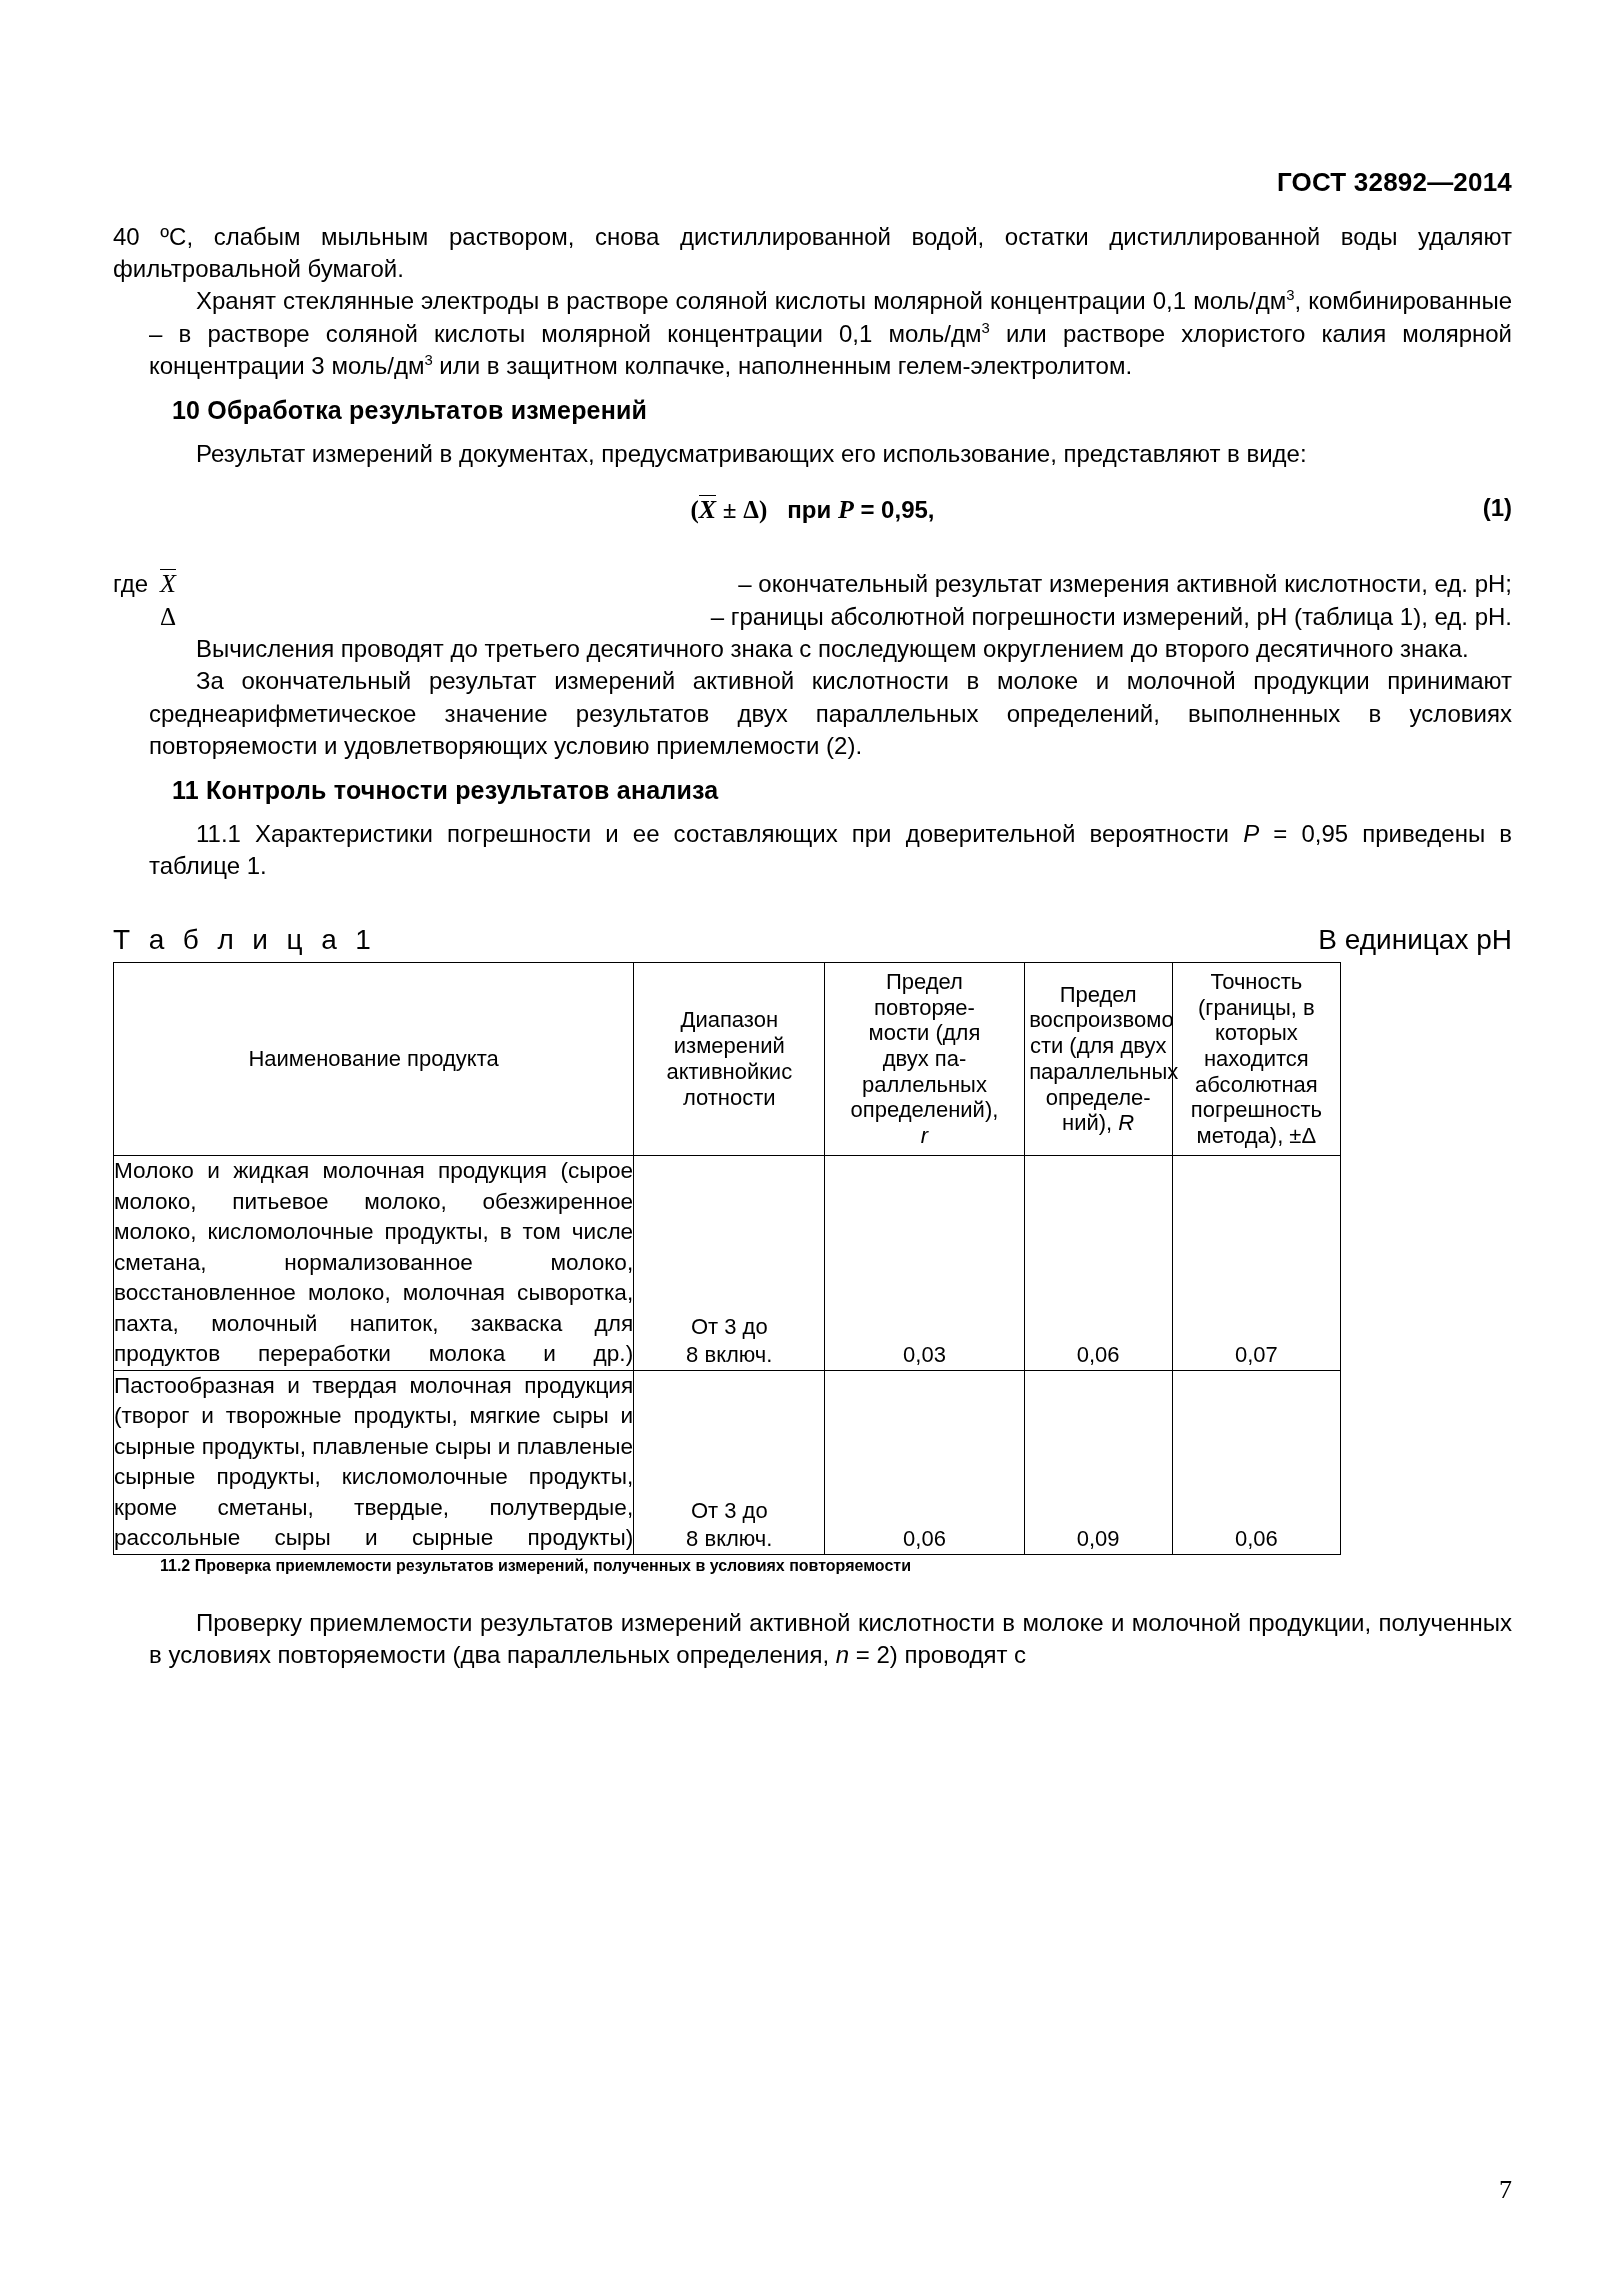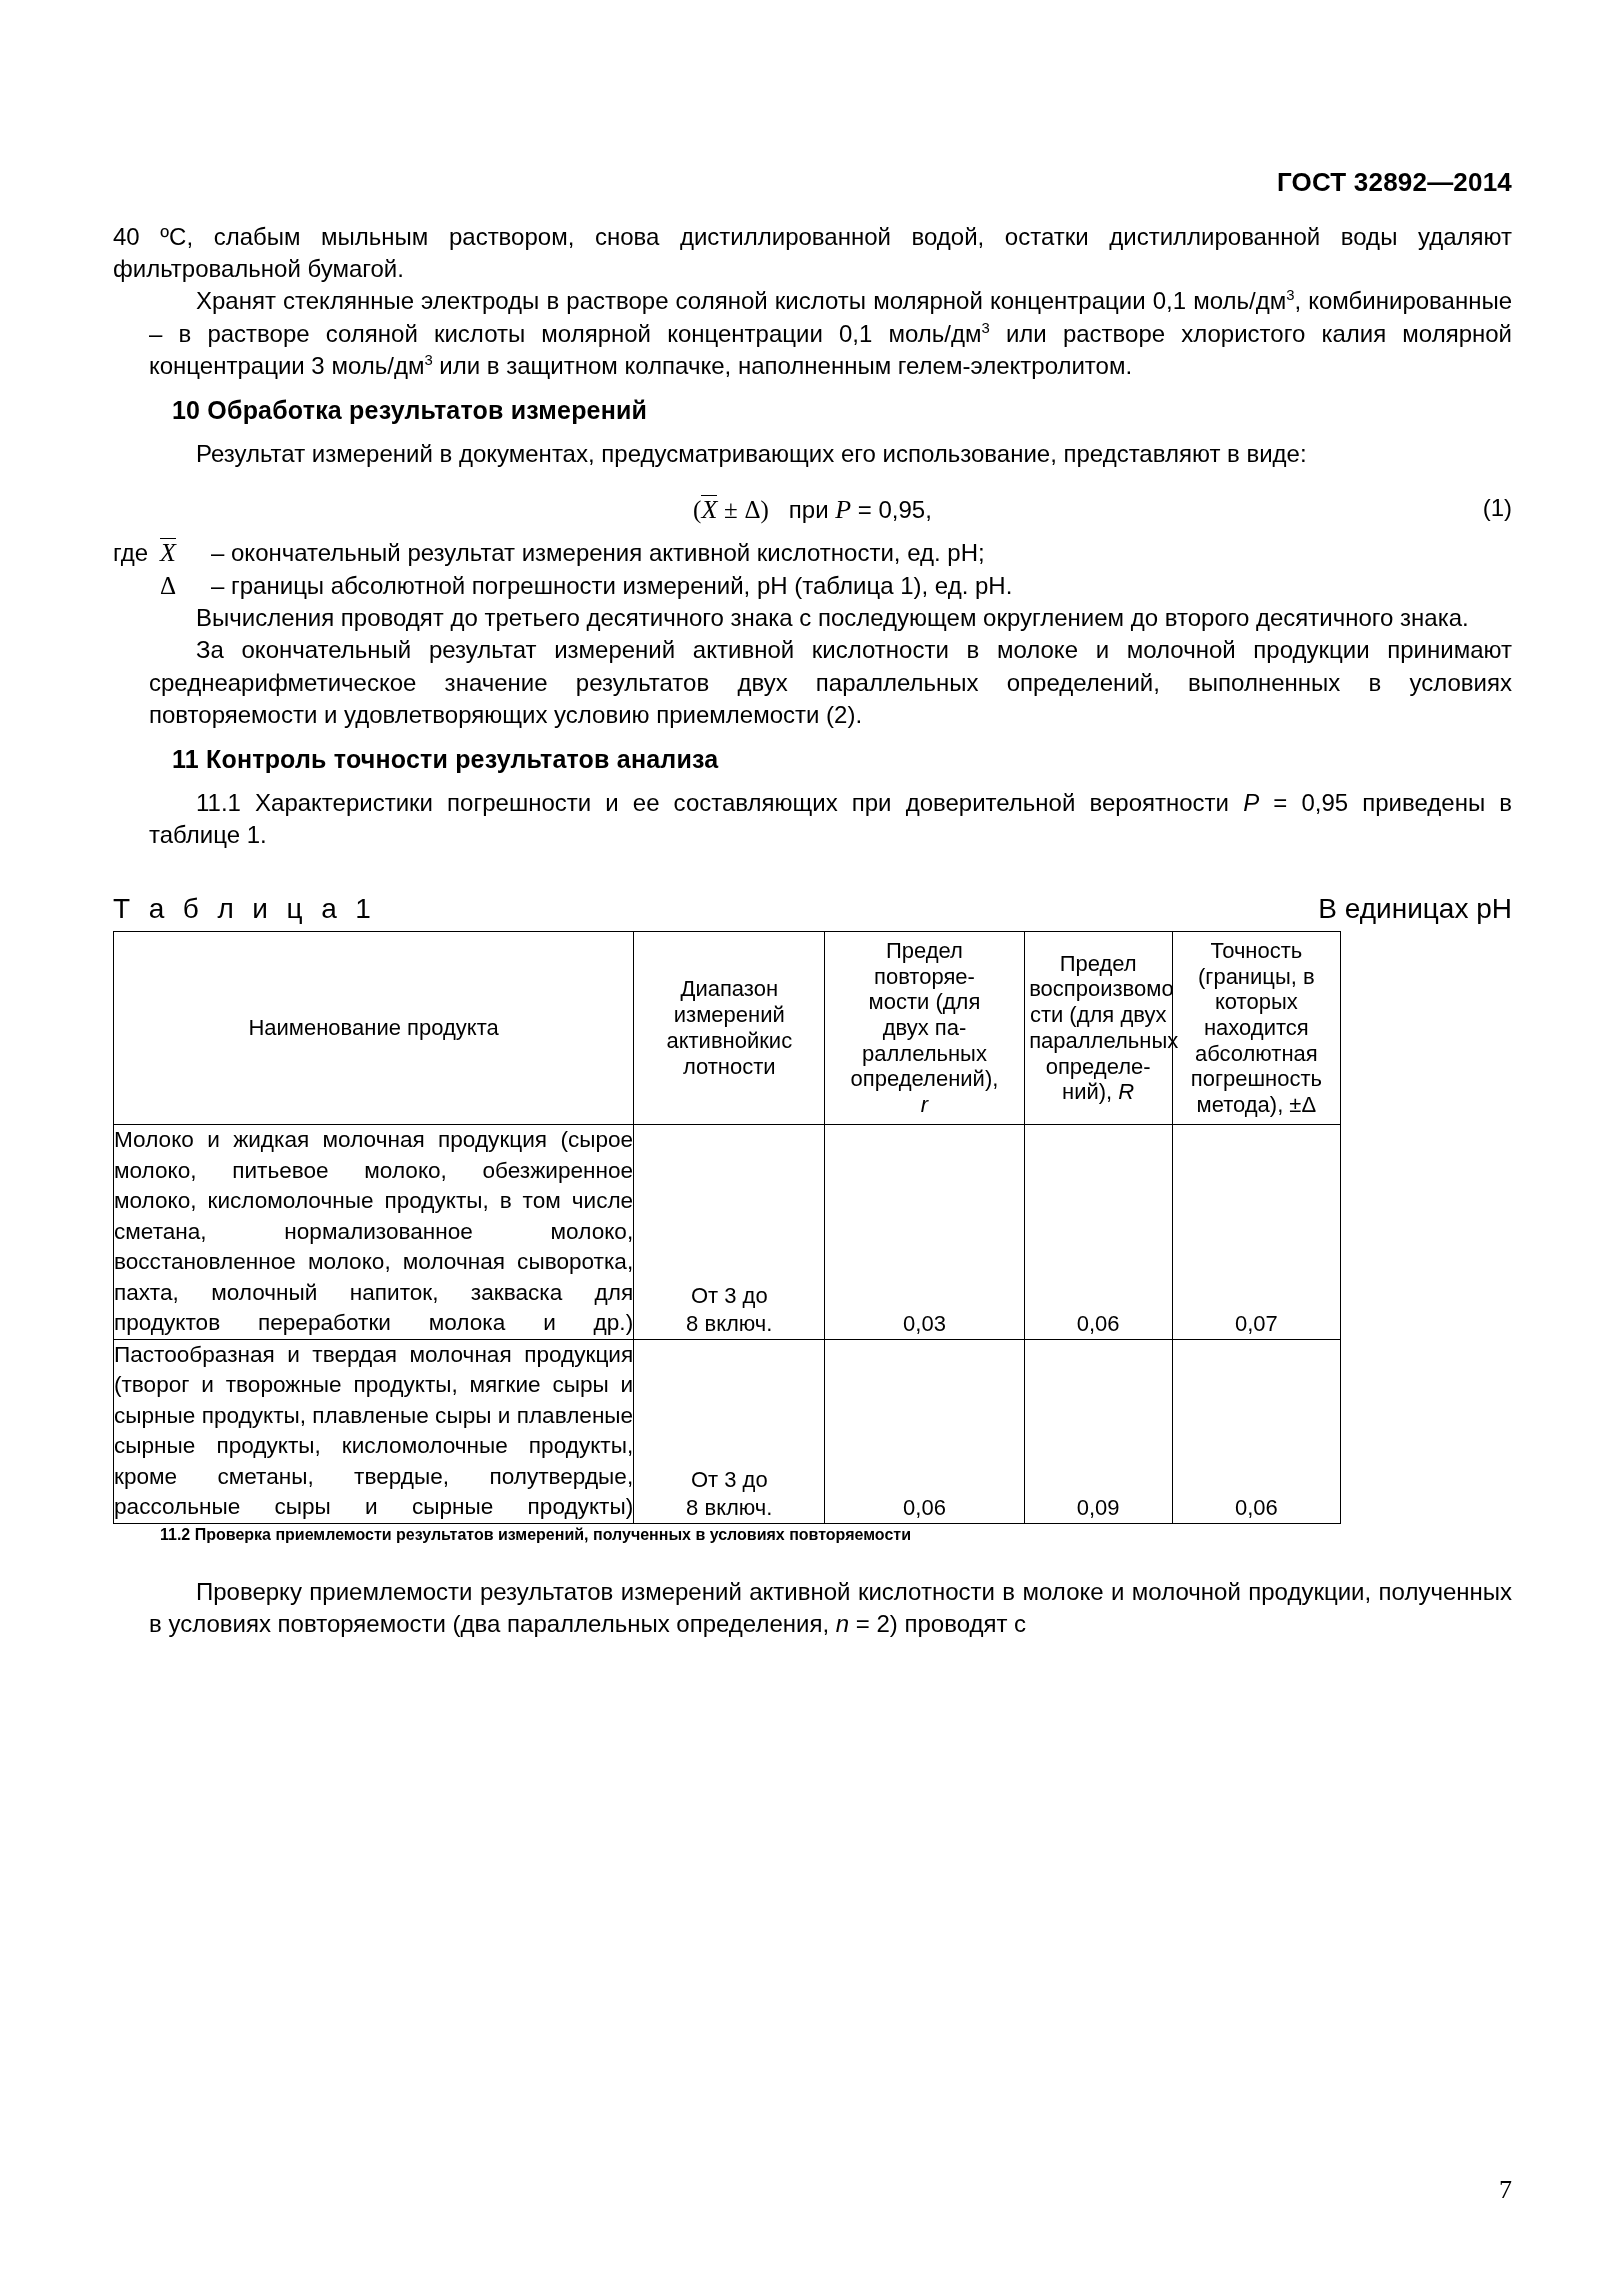--- a/index.html
+++ b/index.html
@@ -76,22 +76,23 @@
     line-height: 1.34;
     text-align: justify;
     text-indent: 47px;
     text-align-last: left;
   }
 
   
   .formula-row {
     position: relative;
     margin-top: 23px;
-    margin-bottom: 5px;
+    margin-bottom: 36px;
     height: 38px;
+    font-weight: bold;
   }
   .formula-center {
     text-align: center;
     font-size: 24px;
     line-height: 1.2;
   }
   .formula-number {
     position: absolute;
     right: 0;
     top: 0;
@@ -124,21 +125,21 @@
     align-items: baseline;
   }
   .where-label {
     width: 47px;
     flex: 0 0 47px;
   }
   .where-sym {
     width: 51px;
     flex: 0 0 51px;
   }
-  .where-def { flex: 1 1 auto; }
+  .where-def { flex: 1 1 auto; text-align: right; }
 
   
   .table-caption-row {
     display: flex;
     justify-content: space-between;
     align-items: flex-end;
     font-size: 28px;
     margin-top: 41px;
     margin-bottom: 6.1px;
   }

